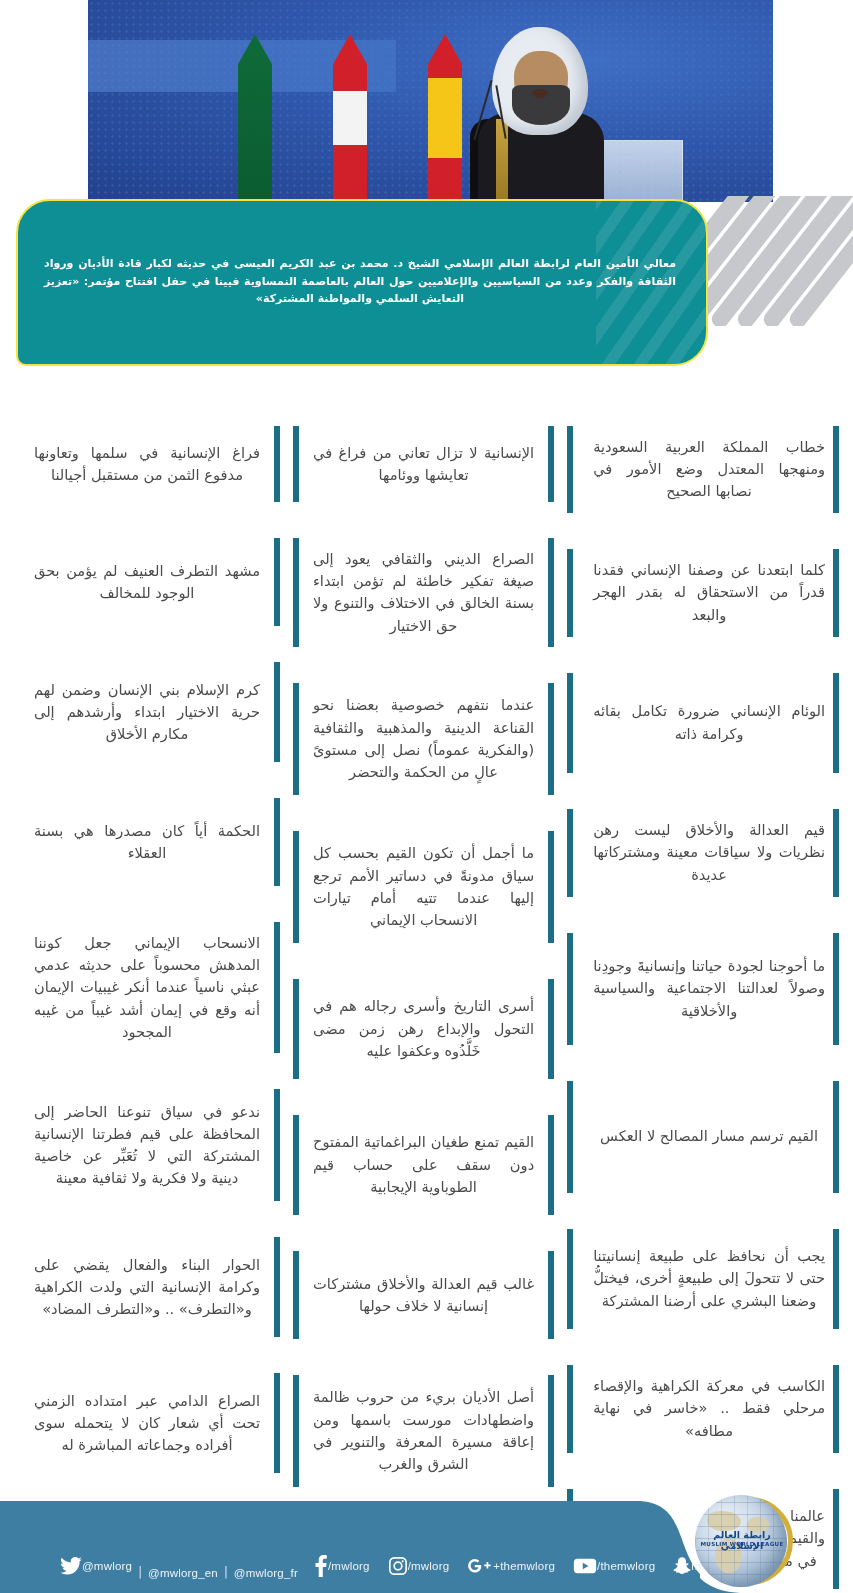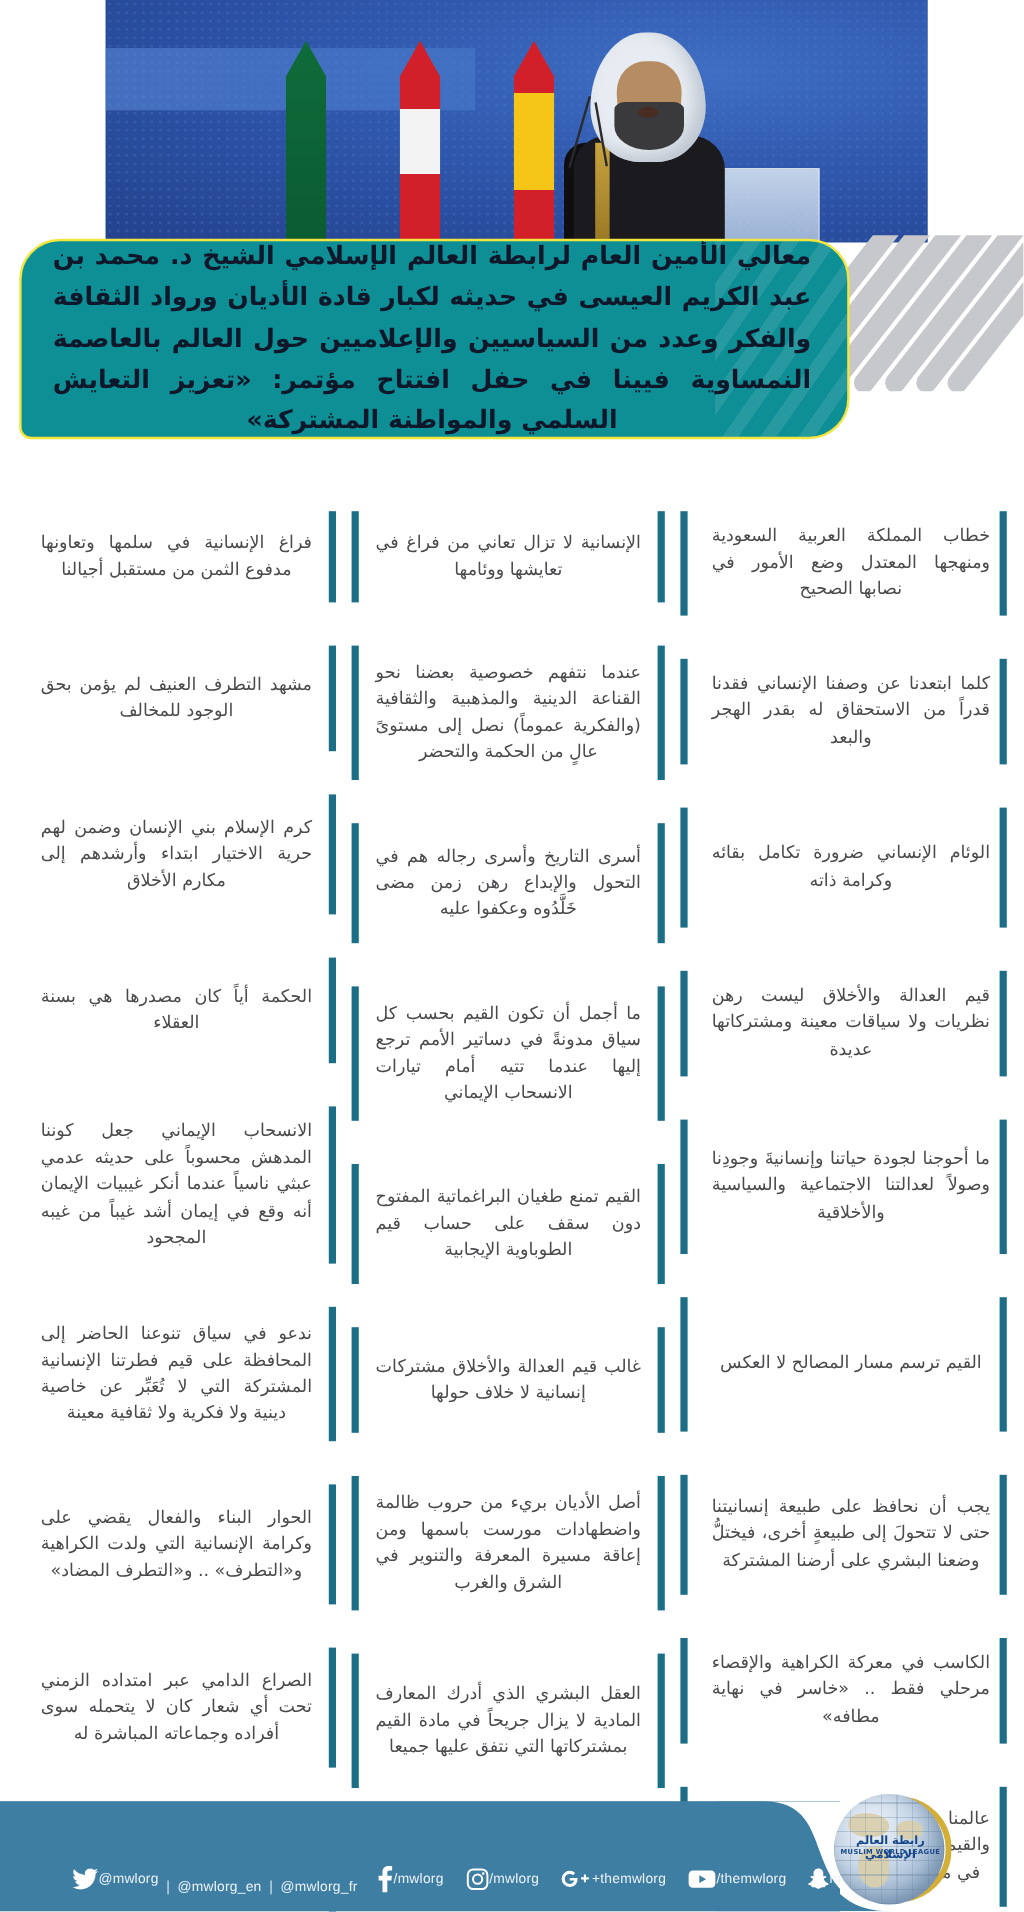--- a/index.html
+++ b/index.html
@@ -81,21 +81,21 @@
     border-radius:34px 34px 34px 10px;
     border:2px solid #f2e53d;
     display:flex; align-items:center; justify-content:center;
     padding:12px 30px 14px 26px; z-index:3; overflow:hidden;
   }
   .headline::after{
     content:""; position:absolute; right:-40px; top:-10px; width:150px; height:200px;
     background:repeating-linear-gradient(125deg, rgba(255,255,255,.10) 0 11px, transparent 11px 26px);
   }
   .headline p {
-    color:#0f172a; font-size:21px; line-height:1.62; font-weight:700;
+    color:#ffffff; font-size:11px; line-height:1.62; font-weight:700;
     text-align:justify; text-align-last:center; direction:rtl; letter-spacing:.1px;
     position:relative; z-index:1;
   }
 
   
   .grid {
     position:absolute; left:0; top:420px; width:853px;
     display:flex; flex-direction:row; direction:rtl;
     padding:0 14px; gap:0;
   }
@@ -286,34 +286,39 @@
       <span>عالمنا يحتاج إلى تنوير في العدالة والقيم بحجم ما وصل إليه من التنوير في مكتشفات المادة وقوانين التنمية</span>
     </div>
   </div>
 
   <div class="col col-b">
     <div class="quote h1">
       <span class="bar bar-r"></span>
       <span class="bar bar-l"></span>
       <span>الإنسانية لا تزال تعاني من فراغ في تعايشها ووئامها</span>
     </div>
+    <div class="quote h3">
+      <span class="bar bar-r"></span>
+      <span class="bar bar-l"></span>
+      <span>الصراع الديني والثقافي يعود إلى صيغة تفكير خاطئة لم تؤمن ابتداء بسنة الخالق في الاختلاف والتنوع ولا حق الاختيار</span>
+    </div>
     <div class="quote h4">
       <span class="bar bar-r"></span>
       <span class="bar bar-l"></span>
       <span>عندما نتفهم خصوصية بعضنا نحو القناعة الدينية والمذهبية والثقافية (والفكرية عموماً) نصل إلى مستوىً عالٍ من الحكمة والتحضر</span>
     </div>
+    <div class="quote h4">
+      <span class="bar bar-r"></span>
+      <span class="bar bar-l"></span>
+      <span>ما أجمل أن تكون القيم بحسب كل سياق مدونةً في دساتير الأمم ترجع إليها عندما تتيه أمام تيارات الانسحاب الإيماني</span>
+    </div>
     <div class="quote h3">
       <span class="bar bar-r"></span>
       <span class="bar bar-l"></span>
       <span>أسرى التاريخ وأسرى رجاله هم في التحول والإبداع رهن زمن مضى خَلَّدُوه وعكفوا عليه</span>
-    </div>
-    <div class="quote h4">
-      <span class="bar bar-r"></span>
-      <span class="bar bar-l"></span>
-      <span>ما أجمل أن تكون القيم بحسب كل سياق مدونةً في دساتير الأمم ترجع إليها عندما تتيه أمام تيارات الانسحاب الإيماني</span>
     </div>
     <div class="quote h3">
       <span class="bar bar-r"></span>
       <span class="bar bar-l"></span>
       <span>القيم تمنع طغيان البراغماتية المفتوح دون سقف على حساب قيم الطوباوية الإيجابية</span>
     </div>
     <div class="quote h2">
       <span class="bar bar-r"></span>
       <span class="bar bar-l"></span>
       <span>غالب قيم العدالة والأخلاق مشتركات إنسانية لا خلاف حولها</span>

